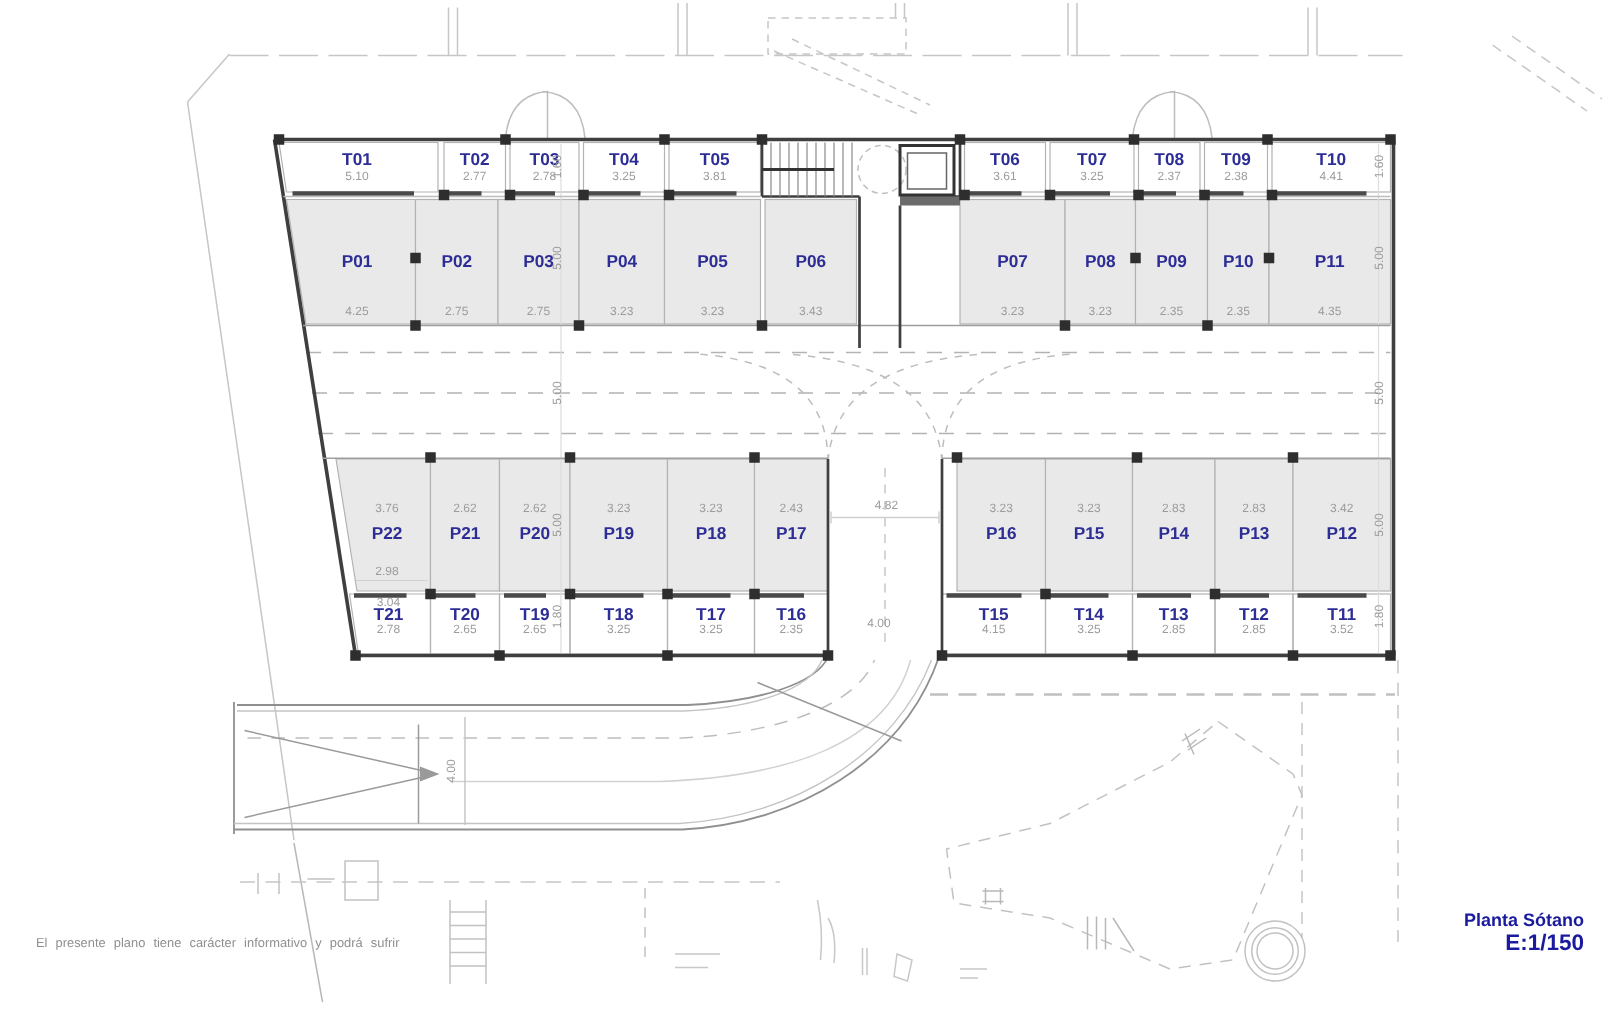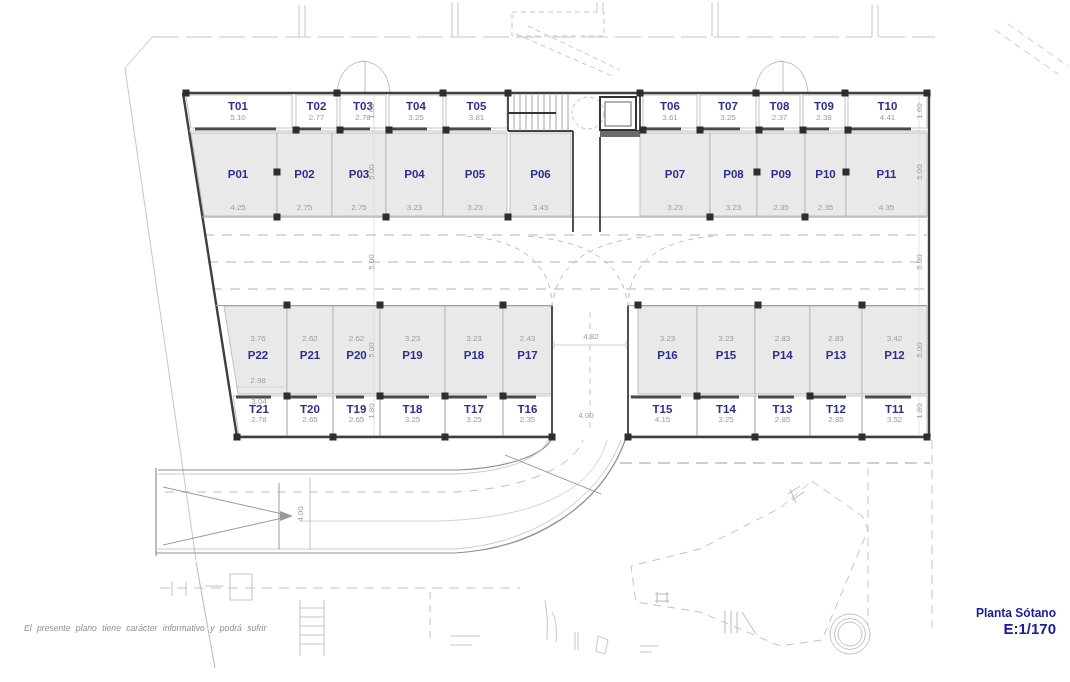--- a/index.html
+++ b/index.html
@@ -4,21 +4,21 @@
 <style>
   html,body{margin:0;padding:0;background:#ffffff;}
   #stage{position:relative;width:1070px;height:682px;background:#ffffff;overflow:hidden;
          font-family:"Liberation Sans", sans-serif;}
   svg{position:absolute;left:0;top:0;}
   .lbl{fill:#2d2d96;font-weight:bold;font-size:11.5px;font-family:"Liberation Sans",sans-serif;}
   .dim{fill:#9c9c9c;font-size:8px;font-family:"Liberation Sans",sans-serif;}
   .vdim{fill:#9c9c9c;font-size:8px;font-family:"Liberation Sans",sans-serif;}
   #disclaimer{position:absolute;left:24px;top:622px;width:250px;color:#8f8f8f;
               font-size:8.6px;line-height:12px;}
-  #disclaimer .j{text-align:justify;word-spacing:3px;font-style:italic;}
+  #disclaimer .j{text-align:justify;word-spacing:3px;}
   #titleblock{position:absolute;right:14px;top:606px;width:220px;text-align:right;
               color:#1a1a9e;font-weight:bold;}
   #titleblock .t1{font-size:12px;}
   #titleblock .t2{font-size:15px;}
 </style>
 </head>
 <body>
 
 <div id="stage">
 
@@ -377,16 +377,16 @@
         <text x="303" y="514" class="dim" text-anchor="middle" transform="rotate(-90 303 514)">4.00</text>
       </g>
 </svg>
 
 <div id="disclaimer">
   <div class="j">El presente plano tiene carácter informativo y podrá sufrir</div>
 </div>
 
 <div id="titleblock">
   <div class="t1">Planta Sótano</div>
-  <div class="t2">E:1/170</div>
+  <div class="t2">E:1/150</div>
 </div>
 
 </div>
 
 </body></html>

